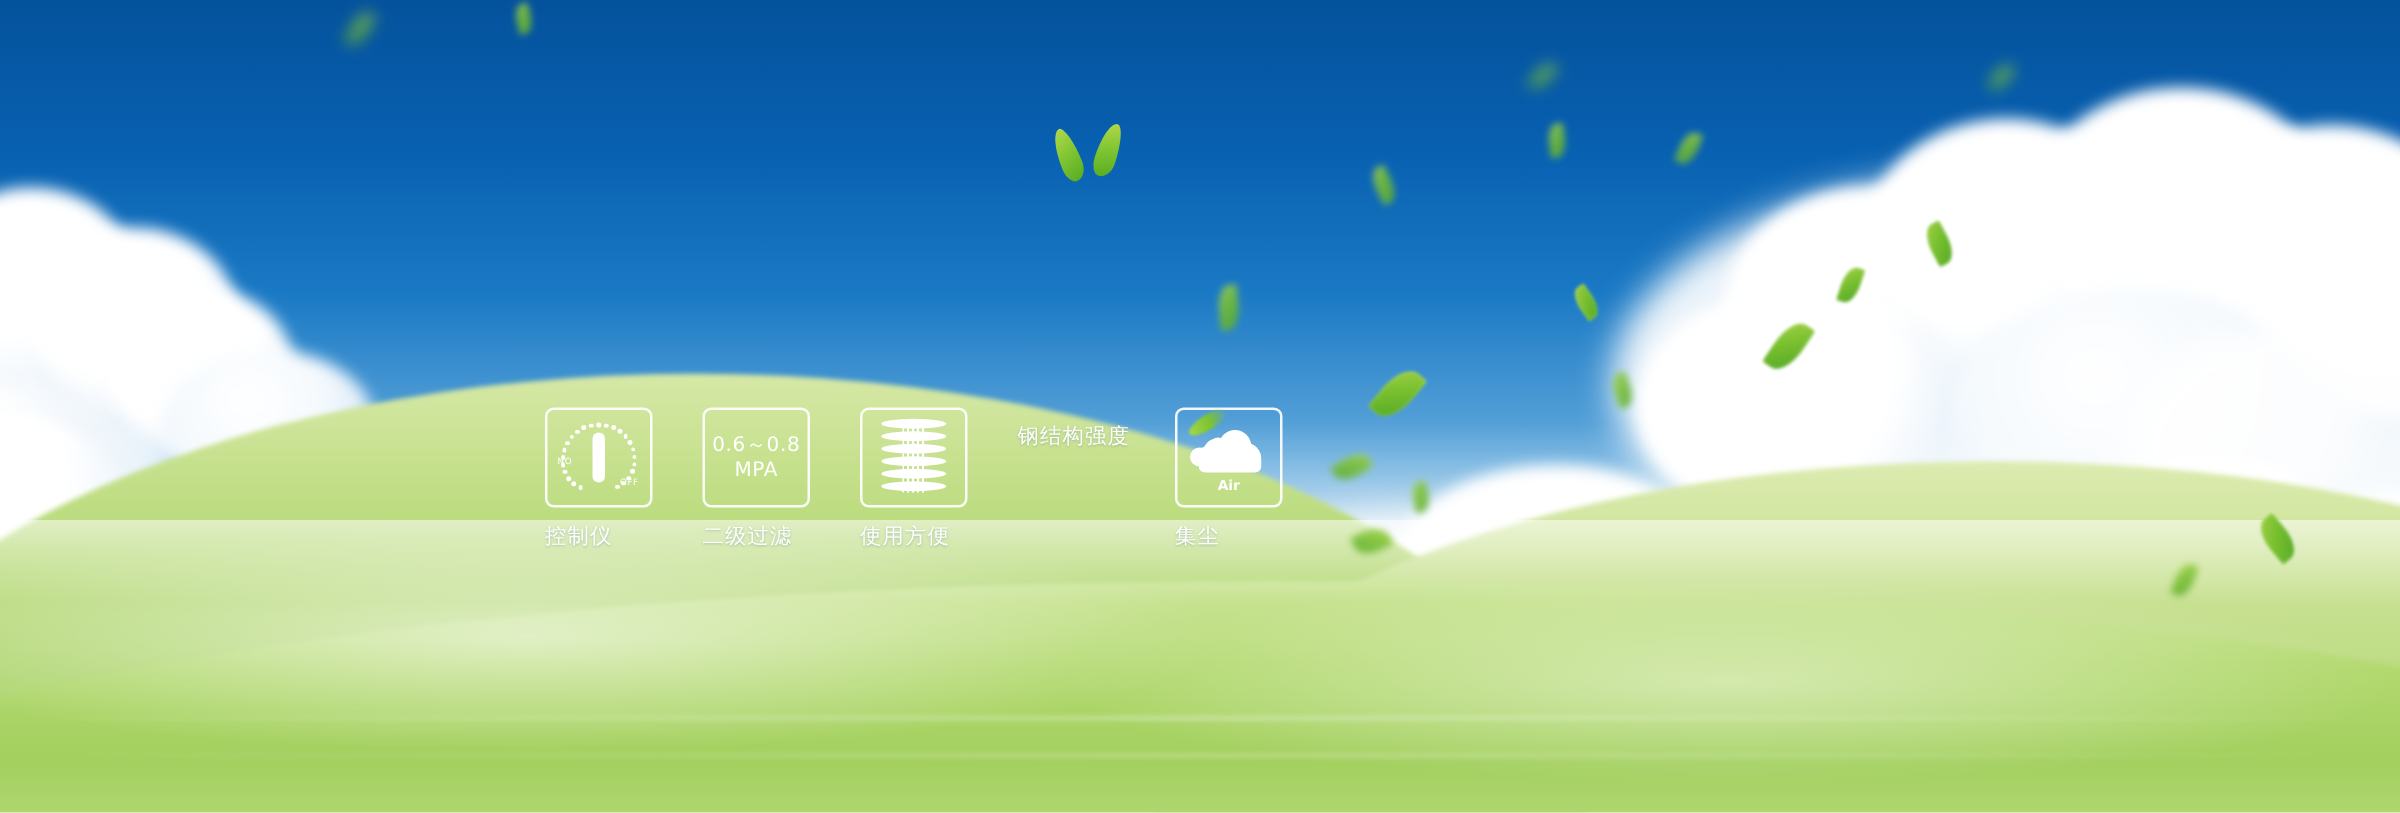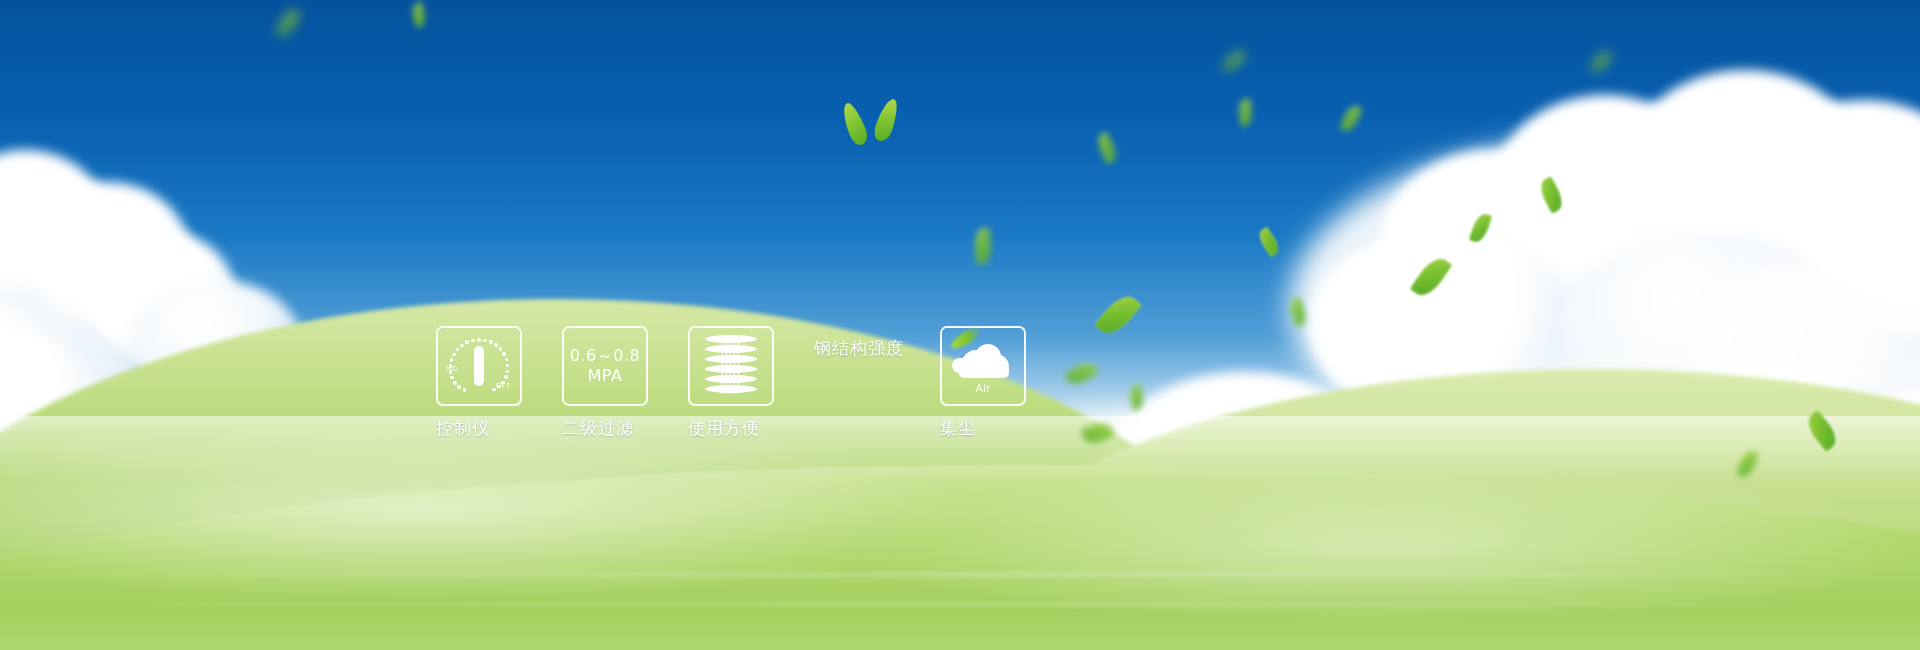--- a/index.html
+++ b/index.html
@@ -190,21 +190,21 @@
     position:absolute;left:0;width:52px;height:8px;
     border-radius:50%;
     background:#fff;
   }
   .coil-core{
     position:absolute;left:17px;top:3px;width:18px;height:56px;
     background:repeating-linear-gradient(90deg,#fff 0 1.5px,rgba(255,255,255,0) 1.5px 4px);
   }
 
   
-  .aircloud{position:relative;width:64px;height:56px;}
+  .aircloud{position:relative;width:64px;height:56px;font-weight:bold;}
   .ac-body{
     position:absolute;left:8px;top:16px;width:50px;height:24px;
     background:#fff;border-radius:13px 13px 5px 5px;
   }
   .ac-lobe{position:absolute;background:#fff;border-radius:50%;}
   .ac-l1{left:24px;top:6px;width:26px;height:26px;}
   .ac-l2{left:12px;top:13px;width:20px;height:20px;}
   .ac-l3{left:1px;top:20px;width:15px;height:15px;}
   .ac-ring{
     position:absolute;border:2.6px solid #fff;border-radius:50%;background:transparent;

